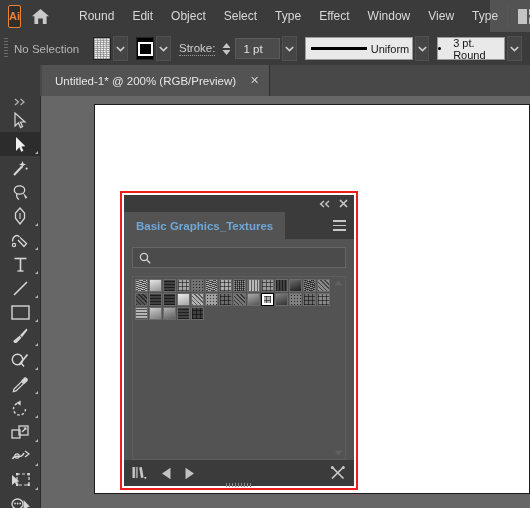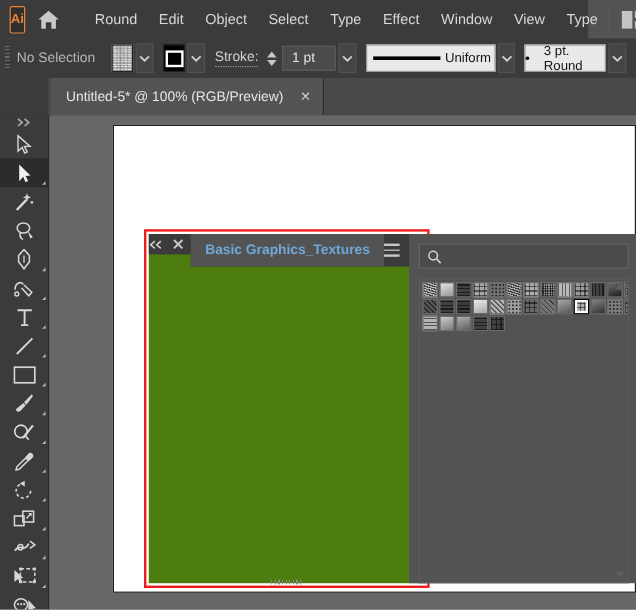--- a/index.html
+++ b/index.html
@@ -141,22 +141,22 @@
     position:absolute;left:53px;top:8px;width:436px;height:390px;
     background:#ffffff;border:1px solid #1c1c1c;box-sizing:border-box;
   }
 
   
   .panel-wrap{
     position:absolute;left:120px;top:191px;width:238px;height:299px;
     border:2px solid #ee1c1c;box-sizing:border-box;
   }
   .panel{
-    position:absolute;inset:2px;background:#4d7c0f;
-    display:flex;flex-direction:row;
+    position:absolute;inset:2px;background:#737373;
+    display:flex;flex-direction:column;
   }
   .panel-topbar{
     height:17px;background:#3b3b3b;display:flex;align-items:center;justify-content:flex-end;
     padding-right:6px;gap:8px;flex:0 0 auto;
   }
   .panel-tabrow{
     height:27px;background:#3b3b3b;display:flex;align-items:stretch;flex:0 0 auto;
   }
   .panel-tab{
     background:#535353;display:flex;align-items:center;padding:0 12px;
@@ -305,21 +305,21 @@
     <div class="dd">
       <svg width="9" height="6" viewBox="0 0 9 6">
           <path d="M0.8 1 L4.5 4.6 L8.2 1" stroke="#cfcfcf" stroke-width="1.6" fill="none"></path>
         </svg>
     </div>
   </div>
 
   <div class="tabbar">
     <div class="tb-left"></div>
     <div class="doctab">
-      <span class="doctab-title">Untitled-5* @ 100% (RGB/Preview)</span>
+      <span class="doctab-title">Untitled-1* @ 200% (RGB/Preview)</span>
       <span class="doctab-close">✕</span>
     </div>
   </div>
 
   <div class="toolbar">
     <div class="tb-handle">
       <svg width="13" height="8" viewBox="0 0 13 8">
         <path d="M1 1 L4.5 4 L1 7" stroke="#b0b0b0" stroke-width="1.3" fill="none"></path>
         <path d="M6.5 1 L10 4 L6.5 7" stroke="#b0b0b0" stroke-width="1.3" fill="none"></path>
       </svg>

